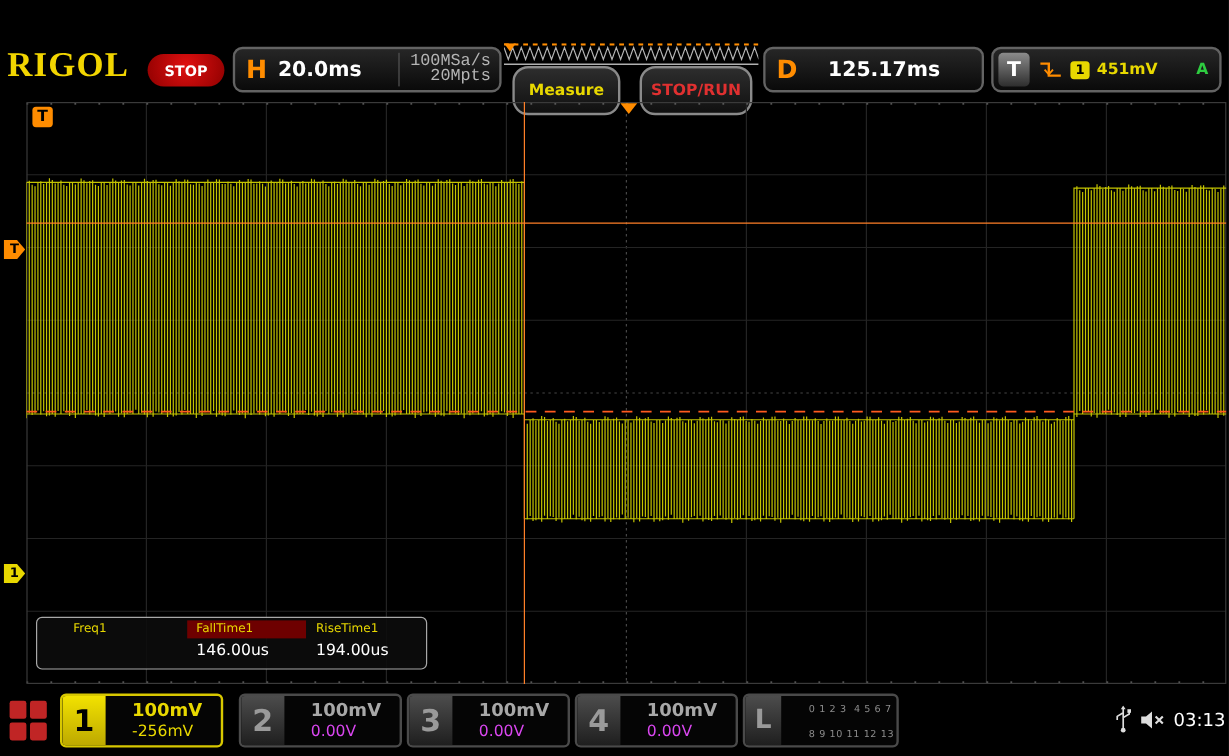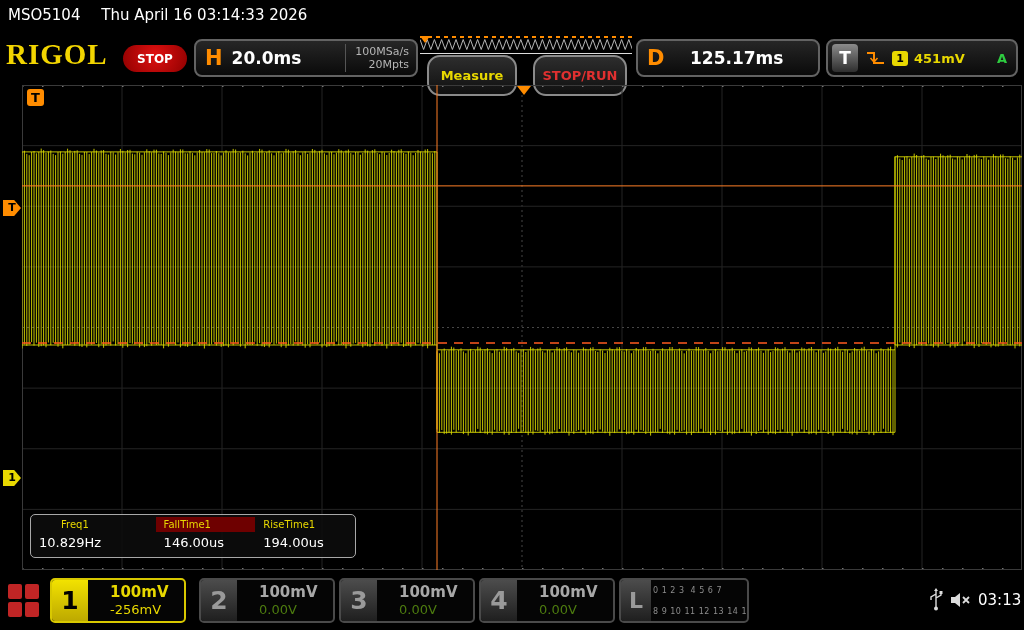--- a/index.html
+++ b/index.html
@@ -16,22 +16,22 @@
   .logo { position:absolute; left:6px; top:38px; font-family:"Liberation Serif","DejaVu Serif",serif;
     font-size:29px; font-weight:900; color:#f2d500; letter-spacing:1px; }
   .runstate { position:absolute; left:123px; top:45px; width:64px; height:27px; border-radius:14px;
     background:radial-gradient(circle at 50% 35%, #e01010, #8f0000); color:#fff; font-weight:bold;
     font-size:12px; display:flex; align-items:center; justify-content:center; }
   .panel { position:absolute; top:39px; height:38px; background:linear-gradient(#262626,#0a0a0a);
     border:2px solid #636363; border-radius:8px; display:flex; align-items:center; color:#fff; }
   .panel-letter { color:#ff8c00; font-size:21px; font-weight:bold; margin:0 9px; }
   .h-panel { left:194px; width:224px; }
   .h-scale { font-size:17px; font-weight:bold; }
-  .h-right { margin-left:auto; text-align:right; font-size:11px; color:#b5b5b5;
-    border-left:1px solid #555; padding:1px 7px 1px 9px; display:flex; flex-direction:column; line-height:13px; }
+  .h-right { margin-left:auto; text-align:right; font-size:14px; color:#b5b5b5;
+    border-left:1px solid #555; padding:1px 7px 1px 9px; display:flex; flex-direction:column; line-height:13px;font-family:Liberation Mono, monospace; }
   .record-strip { position:absolute; left:420px; top:36px; width:212px; height:18px;
     border-bottom:1px solid #ddd; }
   .pill { position:absolute; top:55px; height:41px; border-radius:13px;
     background:linear-gradient(#2d2d2d,#101010); border:2px solid #8a8a8a;
     font-family:inherit; font-weight:bold; font-size:13px; cursor:pointer;
     display:flex; align-items:center; justify-content:center; }
   .measure { left:427px; width:90px; color:#e8d800; }
   .stoprun { left:533px; width:94px; color:#e03030; }
   .d-panel { left:636px; width:184px; }
   .d-value { font-size:17px; font-weight:bold; margin:12px auto; padding-right:18px; }
@@ -70,38 +70,34 @@
     grid-template-columns:1fr 1fr; gap:3px; cursor:pointer; }
   .menu-icon span { background:#c02525; border-radius:2px; }
   .ch-box { position:absolute; top:578px; width:136px; height:45px; background:#050505;
     border:2px solid #4a4a4a; border-radius:5px; display:flex; align-items:center; overflow:hidden; cursor:pointer; }
   .ch-box.active { border-color:#d8c800; }
   .ch-num { width:36px; height:100%; flex:0 0 36px; display:flex; align-items:center; justify-content:center;
     font-size:25px; font-weight:bold; color:#9a9a9a; background:linear-gradient(#4c4c4c,#1f1f1f); }
   .active .ch-num { background:linear-gradient(#f2e200,#bda900); color:#000; }
   .ch-vals { display:flex; flex-direction:column; padding-left:22px; line-height:18px; }
   .ch-scale { font-size:15px; font-weight:bold; color:#a8a8a8; }
-  .ch-offset { font-size:13px; color:#4d7c0f; }
+  .ch-offset { font-size:13px; color:#d946ef; }
   .active .ch-scale, .active .ch-offset { color:#e8d800; }
   .l-box { left:619px; width:130px; }
-  .l-digits { display:flex; flex-direction:column; padding-left:2px; font-size:8px; line-height:11px;
+  .l-digits { display:flex; flex-direction:column; padding-left:23px; font-size:8px; line-height:11px;
     color:#8d8d8d; white-space:pre; letter-spacing:0.5px;gap:10px; }
   .usb-icon { position:absolute; left:929px; top:588px; }
   .mute-icon { position:absolute; left:949px; top:590px; cursor:pointer; }
   .clock { position:absolute; left:978px; top:591px; color:#fff; font-size:15px; }
 </style>
 </head>
 <body>
 
 <div class="screen">
 
-  <div class="titlebar">
-    <span class="model">MSO5104</span>
-    <span class="datetime">Thu April 16 03:14:33 2026</span>
-  </div>
 
   <div class="logo">RIGOL</div>
   <div class="runstate">STOP</div>
 
   <div class="panel h-panel">
     <span class="panel-letter">H</span>
     <span class="h-scale">20.0ms</span>
     <div class="h-right">
       <span>100MSa/s</span>
       <span>20Mpts</span>
@@ -167,21 +163,20 @@
       </svg>
     <div class="corner-t">T</div>
     <div class="top-tri"></div>
   </div>
   <div class="tag t-tag">T</div>
   <div class="tag ch1-tag">1</div>
 
   <div class="meas-box">
     <div class="meas-col c1">
       <div class="meas-name">Freq1</div>
-      <div class="meas-val">10.829Hz</div>
     </div>
     <div class="meas-col">
       <div class="meas-name hl">FallTime1</div>
       <div class="meas-val">146.00us</div>
     </div>
     <div class="meas-col">
       <div class="meas-name">RiseTime1</div>
       <div class="meas-val">194.00us</div>
     </div>
   </div>

